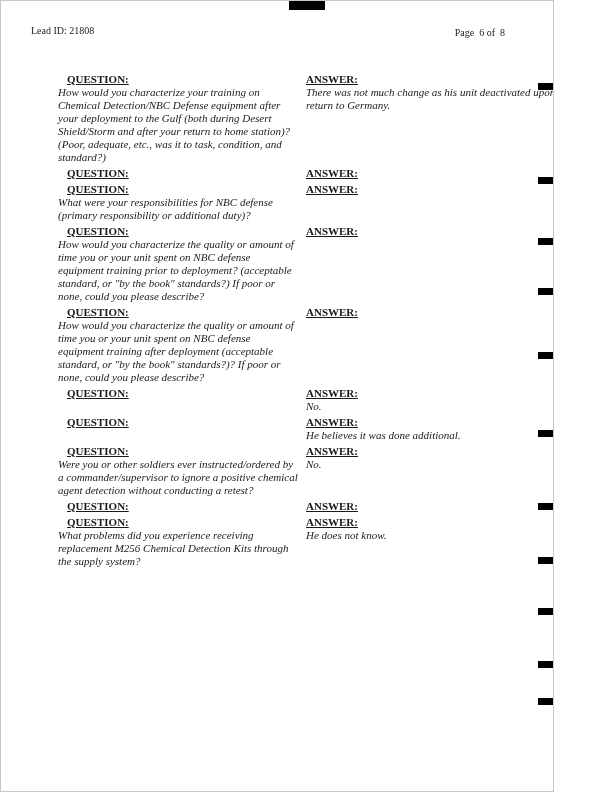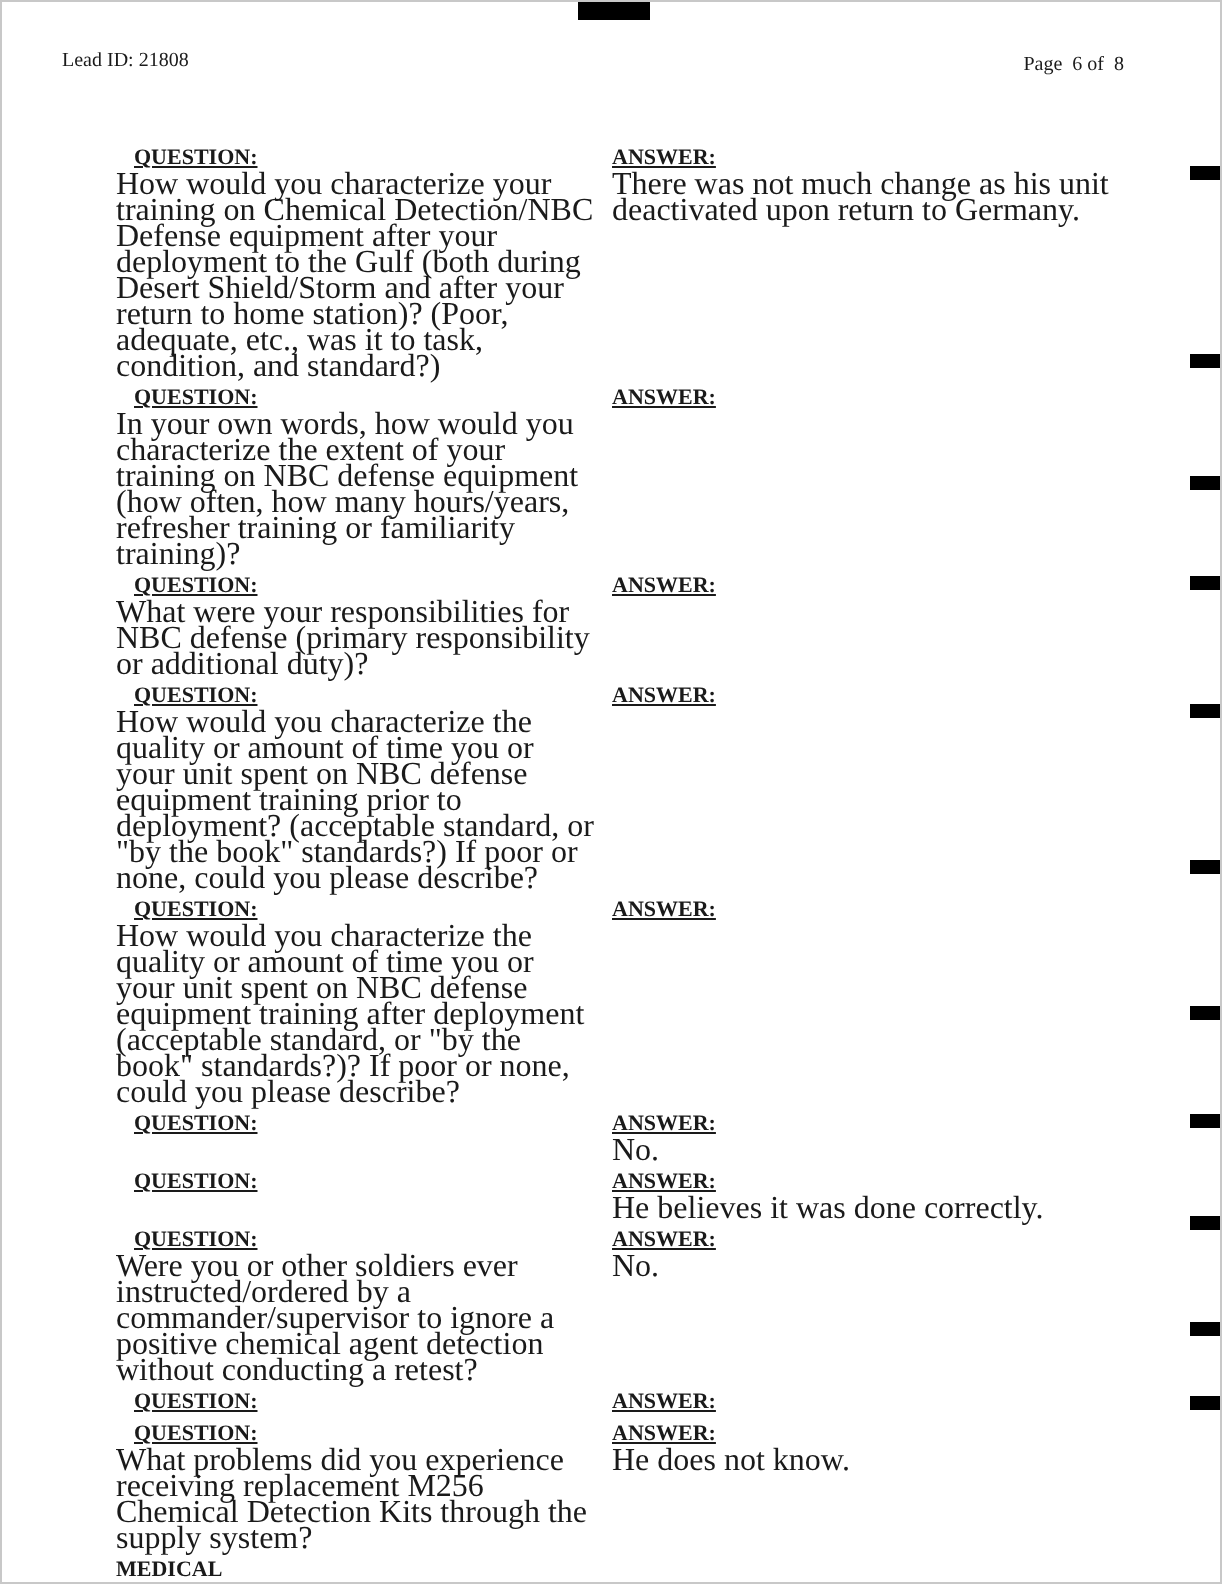--- a/index.html
+++ b/index.html
@@ -2,21 +2,21 @@
 <html><head>
 <meta charset="utf-8">
 <style>
   html, body {
     margin: 0;
     padding: 0;
     background: #ffffff;
   }
   .page {
     position: relative;
-    width: 611px;
+    width: 554px;
     height: 792px;
     background: #ffffff;
     border: 1px solid #c8c8c8;
     box-sizing: border-box;
     font-family: "Liberation Serif", serif;
     color: #1a1a1a;
     overflow: hidden;
   }
   .header-lead {
     position: absolute;
@@ -61,23 +61,24 @@
   .label {
     font-weight: bold;
     font-size: 11px;
     line-height: 13px;
     text-decoration: underline;
   }
   .q-label {
     padding-left: 9px;
   }
   .q-text, .a-text {
-    font-size: 16px;
+    font-size: 11px;
     line-height: 13px;
     padding-right: 8px;
+    font-style: italic;
   }
   .a-col .a-text {
     padding-right: 2px;
   }
   .section-heading {
     font-weight: bold;
     font-size: 11px;
     margin-top: 3px;
   }
 </style>
@@ -100,21 +101,20 @@
       </div>
       <div class="a-col">
         <div class="label">ANSWER:</div>
         <div class="a-text">There was not much change as his unit deactivated upon return to Germany.</div>
       </div>
     </div>
 
     <div class="qa-row">
       <div class="q-col">
         <div class="label q-label">QUESTION:</div>
-        <div class="q-text">In your own words, how would you characterize the extent of your training on NBC defense equipment (how often, how many hours/years, refresher training or familiarity training)?</div>
       </div>
       <div class="a-col">
         <div class="label">ANSWER:</div>
         <div class="a-text"></div>
       </div>
     </div>
 
     <div class="qa-row">
       <div class="q-col">
         <div class="label q-label">QUESTION:</div>
@@ -157,21 +157,21 @@
         <div class="a-text">No.</div>
       </div>
     </div>
 
     <div class="qa-row">
       <div class="q-col">
         <div class="label q-label">QUESTION:</div>
       </div>
       <div class="a-col">
         <div class="label">ANSWER:</div>
-        <div class="a-text">He believes it was done correctly.</div>
+        <div class="a-text">He believes it was done additional.</div>
       </div>
     </div>
 
     <div class="qa-row">
       <div class="q-col">
         <div class="label q-label">QUESTION:</div>
         <div class="q-text">Were you or other soldiers ever instructed/ordered by a commander/supervisor to ignore a positive chemical agent detection without conducting a retest?</div>
       </div>
       <div class="a-col">
         <div class="label">ANSWER:</div>
@@ -193,21 +193,20 @@
       <div class="q-col">
         <div class="label q-label">QUESTION:</div>
         <div class="q-text">What problems did you experience receiving replacement M256 Chemical Detection Kits through the supply system?</div>
       </div>
       <div class="a-col">
         <div class="label">ANSWER:</div>
         <div class="a-text">He does not know.</div>
       </div>
     </div>
 
-    <div class="section-heading">MEDICAL</div>
 
   </div>
 
   <div class="edge-redaction" style="top:82px;"></div>
   <div class="edge-redaction" style="top:176px;"></div>
   <div class="edge-redaction" style="top:237px;"></div>
   <div class="edge-redaction" style="top:287px;"></div>
   <div class="edge-redaction" style="top:351px;"></div>
   <div class="edge-redaction" style="top:429px;"></div>
   <div class="edge-redaction" style="top:502px;"></div>

